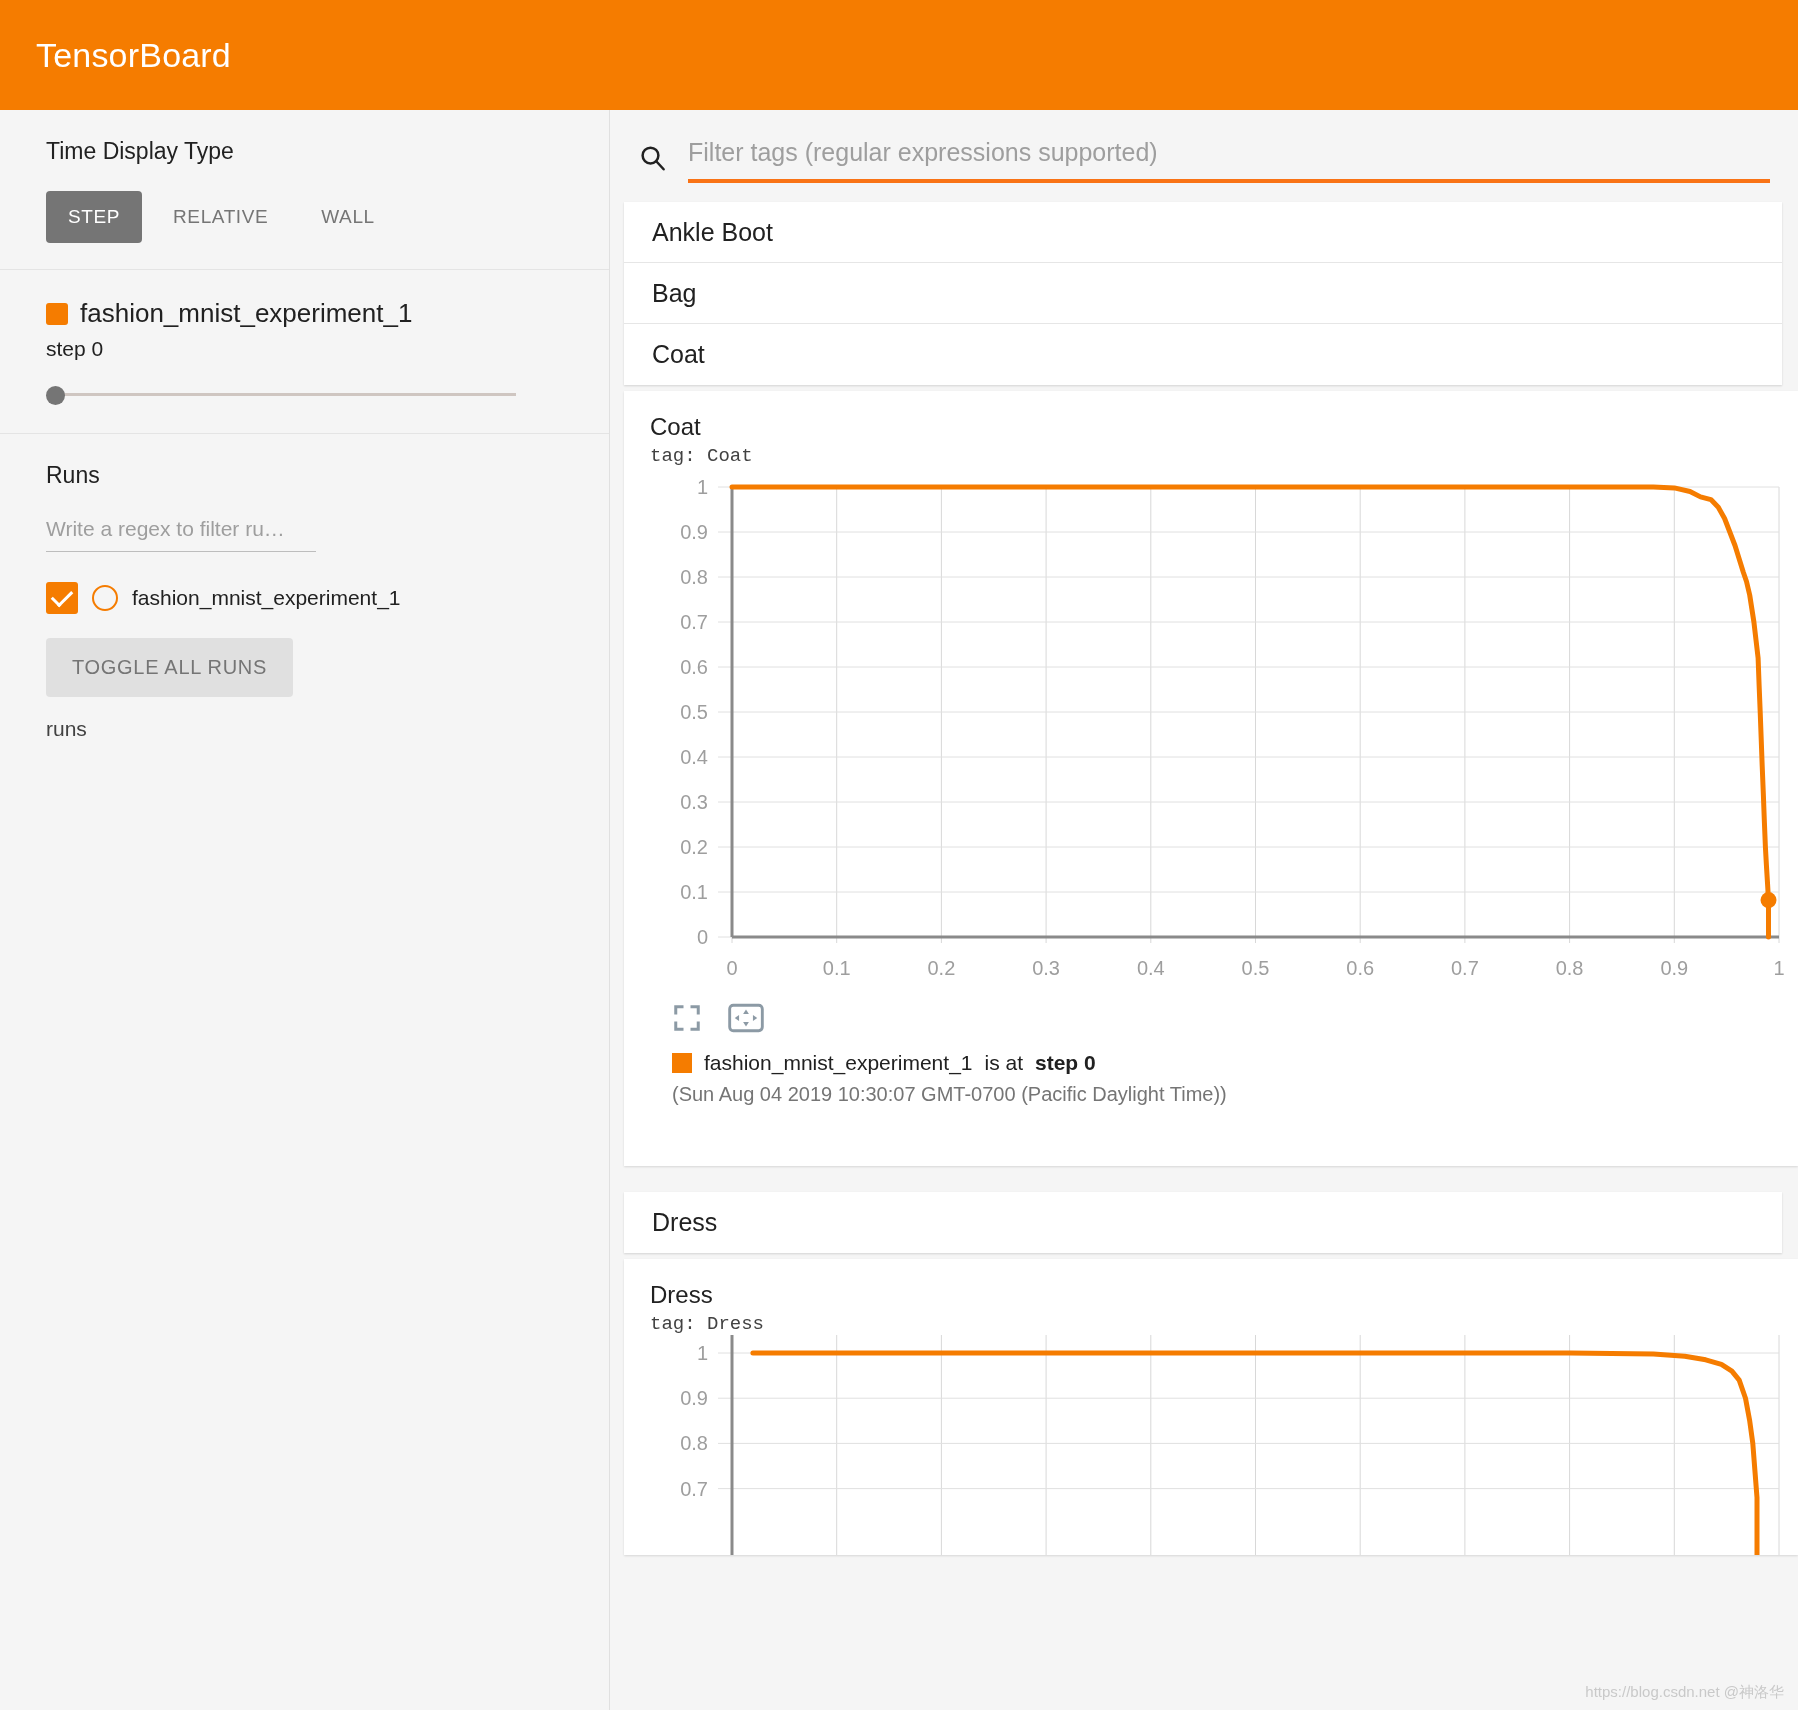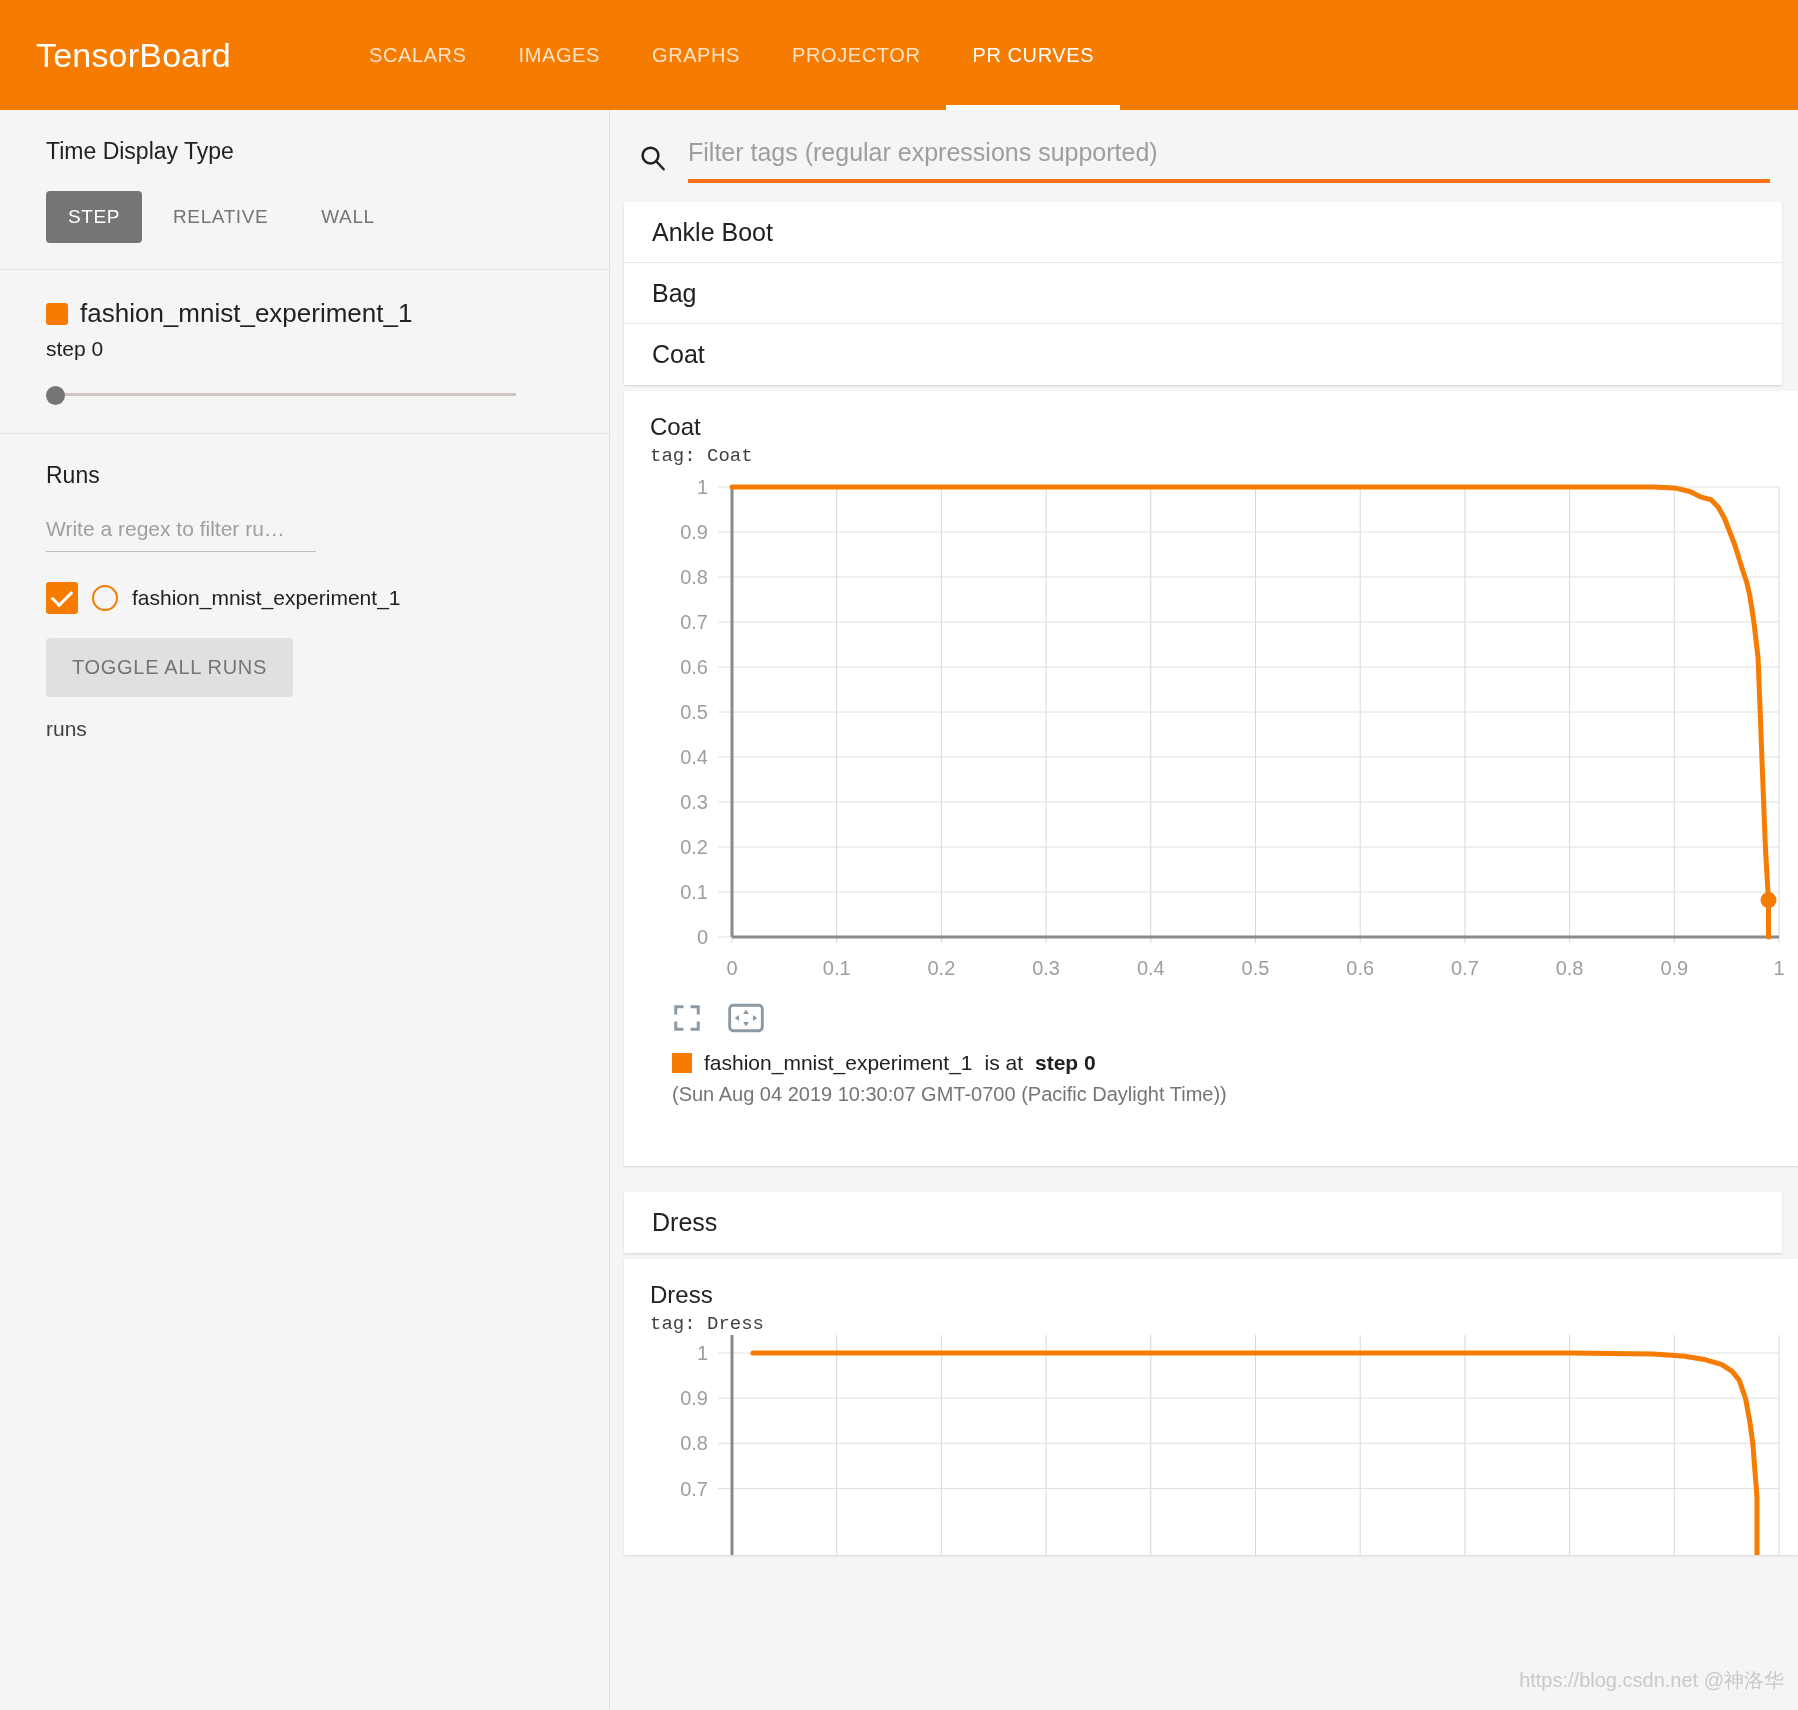--- a/index.html
+++ b/index.html
@@ -188,38 +188,31 @@
   .icn { cursor: pointer; }
 
   .legend { padding: 14px 0 0 48px; }
   .legend-line1 { display: flex; align-items: center; gap: 12px; font-size: 21px; color: #212121; }
   .legend-sw { width: 20px; height: 20px; background: #f57c00; display: inline-block; flex: 0 0 20px; }
   .legend-bold { font-weight: bold; }
   .legend-line2 { font-size: 20px; color: #757575; margin-top: 8px; }
 
   #watermark {
     position: absolute;
-    right: 14px; bottom: 16px;
-    font-size: 20px; color: #c9c9c9;
+    right: 14px; bottom: 8px;
+    font-size: 15px; color: #c9c9c9;
     pointer-events: none;
     white-space: nowrap;
   }
 </style>
 </head>
 <body>
 
 <div id="topbar">
   <div id="brand">TensorBoard</div>
-  <div id="navtabs">
-    <div class="navtab">SCALARS</div>
-    <div class="navtab">IMAGES</div>
-    <div class="navtab">GRAPHS</div>
-    <div class="navtab">PROJECTOR</div>
-    <div class="navtab active">PR CURVES</div>
-  </div>
 </div>
 
 <div id="body">
 
   <div id="sidebar">
 
     <div class="side-sec">
       <div class="side-title">Time Display Type</div>
       <div class="seg-group">
         <div class="seg active">STEP</div>

